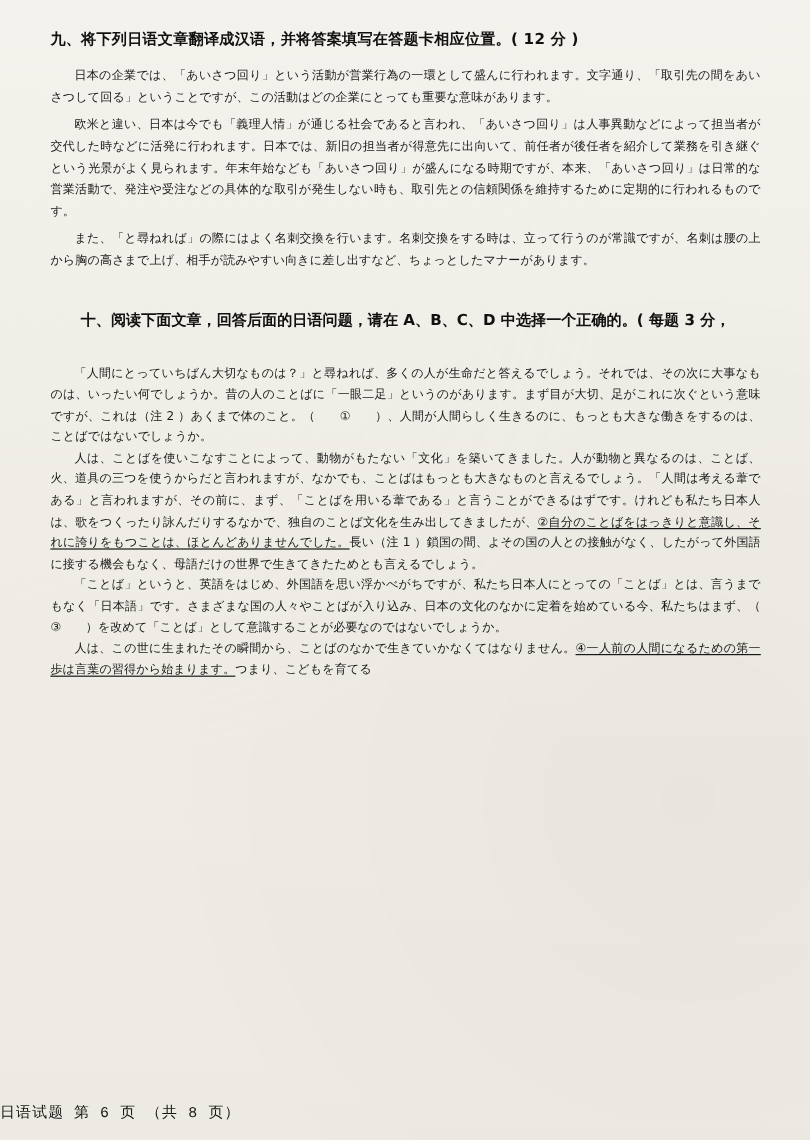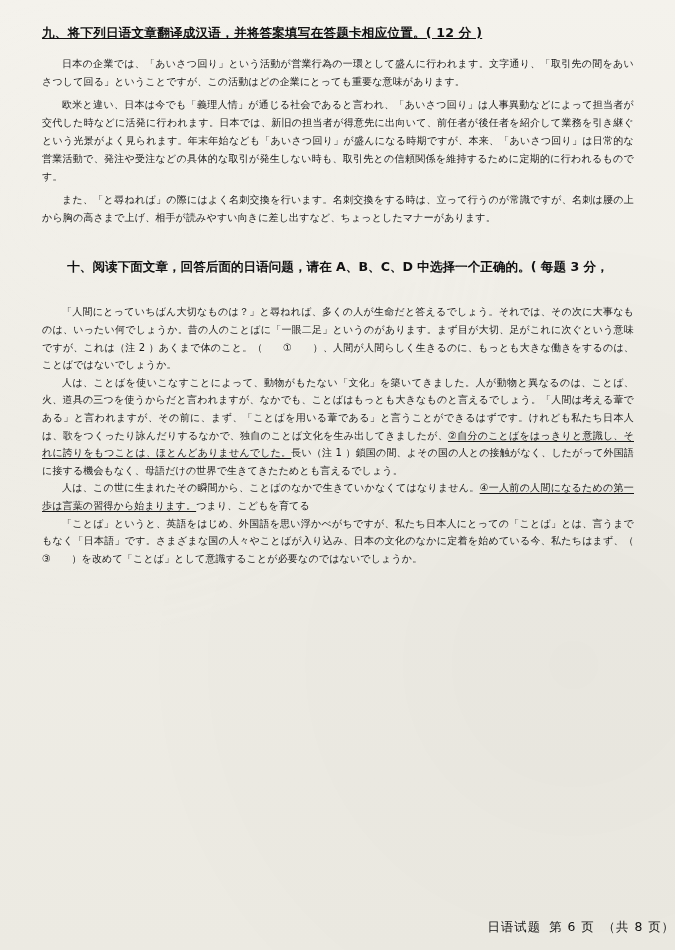--- a/index.html
+++ b/index.html
@@ -31,21 +31,20 @@
     top: 24px;
     width: 592px;
   }
   .section-heading {
     font-size: 12.6px;
     font-weight: bold;
     line-height: 1.5;
     letter-spacing: 0.2px;
     margin: 0 0 6px 0;
     color: #111;
-    text-decoration: underline;
   }
   .para {
     font-size: 10px;
     line-height: 1.78;
     margin: 0;
     text-align: justify;
     text-justify: inter-ideograph;
     letter-spacing: 0.15px;
     color: #191919;
   }
@@ -60,24 +59,25 @@
   .gap-xl { height: 30px; }
   .u-under {
     text-decoration: underline;
     text-underline-offset: 2px;
   }
   .footer {
     position: absolute;
     left: 0;
     bottom: 14px;
     width: 675px;
-    text-align: right;
+    text-align: left;
     font-size: 12.4px;
     letter-spacing: 1px;
     color: #141414;
+    font-family: Liberation Mono, monospace;
   }
   .footer .sp { display: inline-block; width: 8px; }
   .para.tight { line-height: 1.76; }
   .heading-2 {
     font-size: 12.6px;
     font-weight: bold;
     line-height: 1.62;
     margin: 0;
     color: #111;
     text-align: center;
@@ -118,22 +118,22 @@
 
     <div class="gap-xl"></div>
 
     <div class="blk">
       <p class="heading-2">十、阅读下面文章，回答后面的日语问题，请在 A、B、C、D 中选择一个正确的。( 每题 3 分，</p>
 
       <div class="gap-lg"></div>
 
       <p class="para indent tight">「人間にとっていちばん大切なものは？」と尋ねれば、多くの人が生命だと答えるでしょう。それでは、その次に大事なものは、いったい何でしょうか。昔の人のことばに「一眼二足」というのがあります。まず目が大切、足がこれに次ぐという意味ですが、これは（注 2 ）あくまで体のこと。（　　①　　）、人間が人間らしく生きるのに、もっとも大きな働きをするのは、ことばではないでしょうか。</p>
       <p class="para indent tight">人は、ことばを使いこなすことによって、動物がもたない「文化」を築いてきました。人が動物と異なるのは、ことば、火、道具の三つを使うからだと言われますが、なかでも、ことばはもっとも大きなものと言えるでしょう。「人間は考える葦である」と言われますが、その前に、まず、「ことばを用いる葦である」と言うことができるはずです。けれども私たち日本人は、歌をつくったり詠んだりするなかで、独自のことば文化を生み出してきましたが、<span class="u-under">②自分のことばをはっきりと意識し、それに誇りをもつことは、ほとんどありませんでした。</span>長い（注 1 ）鎖国の間、よその国の人との接触がなく、したがって外国語に接する機会もなく、母語だけの世界で生きてきたためとも言えるでしょう。</p>
+      <p class="para indent tight">「ことば」というと、英語をはじめ、外国語を思い浮かべがちですが、私たち日本人にとっての「ことば」とは、言うまでもなく「日本語」です。さまざまな国の人々やことばが入り込み、日本の文化のなかに定着を始めている今、私たちはまず、（　　③　　）を改めて「ことば」として意識することが必要なのではないでしょうか。</p>
       <p class="para indent tight">人は、この世に生まれたその瞬間から、ことばのなかで生きていかなくてはなりません。<span class="u-under">④一人前の人間になるための第一歩は言葉の習得から始まります。</span>つまり、こどもを育てる</p>
-      <p class="para indent tight">「ことば」というと、英語をはじめ、外国語を思い浮かべがちですが、私たち日本人にとっての「ことば」とは、言うまでもなく「日本語」です。さまざまな国の人々やことばが入り込み、日本の文化のなかに定着を始めている今、私たちはまず、（　　③　　）を改めて「ことば」として意識することが必要なのではないでしょうか。</p>
     </div>
 
   </div>
 
   <div class="footer">
     <span>日语试题</span><span class="sp"></span><span>第 6 页</span><span class="sp"></span><span>（共 8 页）</span>
   </div>
 
   <div class="noise"></div>
 </div>

